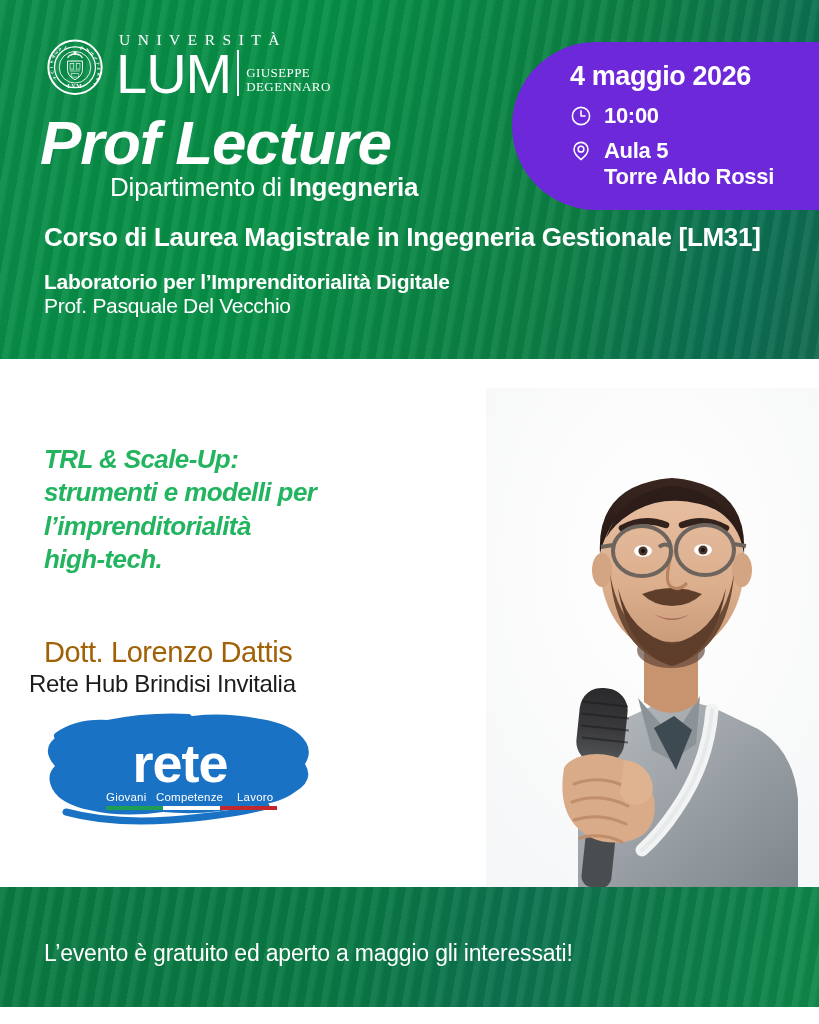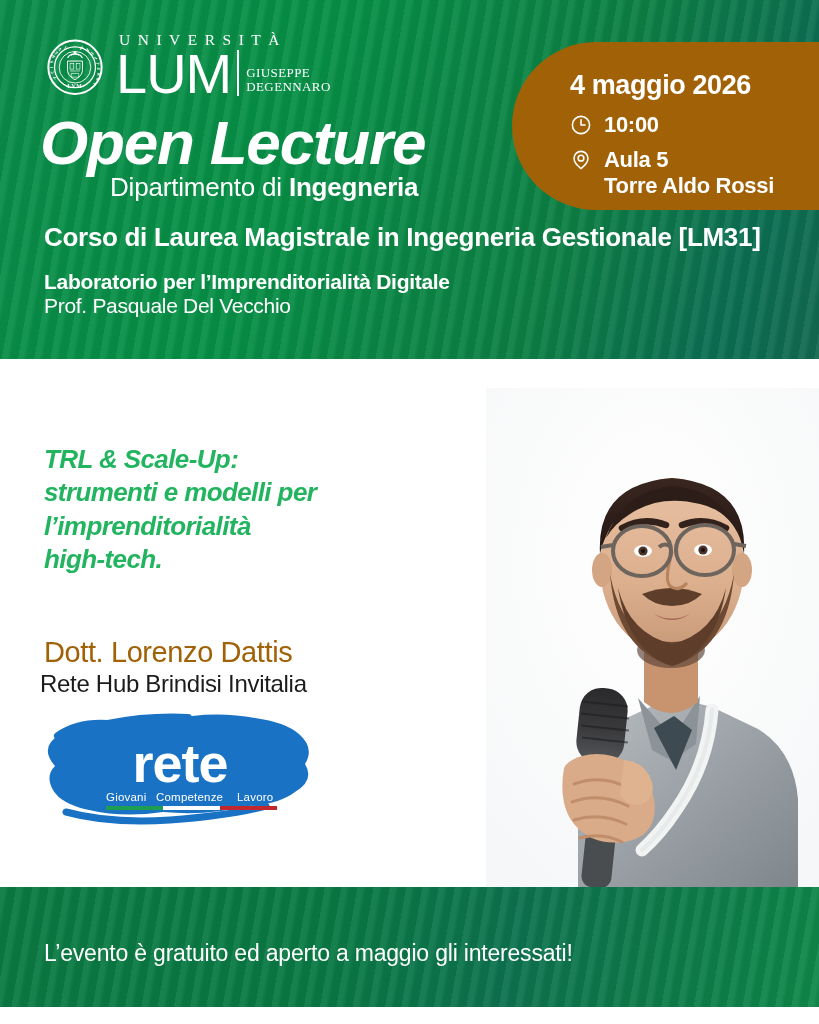--- a/index.html
+++ b/index.html
@@ -129,24 +129,24 @@
     letter-spacing: -0.2px;
   }
   .dipartimento b { font-weight: 700; }
 
   
   .date-panel {
     position: absolute;
     right: 0; top: 42px;
     width: 307px;
     height: 168px;
-    background: #a16207;
+    background: #6d28d9;
     border-radius: 100px 0 0 100px;
     box-sizing: border-box;
-    padding: 30px 0 0 58px;
+    padding: 21px 0 0 58px;
   }
   .date-text {
     color: #ffffff;
     font-size: 27px;
     font-weight: 700;
     letter-spacing: -0.4px;
     line-height: 1;
     margin-bottom: 13px;
   }
   .info-row {
@@ -220,21 +220,21 @@
   .speaker-name {
     position: absolute;
     left: 44px; top: 636px;
     color: #a16207;
     font-size: 29px;
     font-weight: 400;
     letter-spacing: -0.4px;
   }
   .speaker-org {
     position: absolute;
-    left: 40px; top: 670px;
+    left: 29px; top: 670px;
     color: #1b1b1b;
     font-size: 24px;
     font-weight: 400;
     letter-spacing: -0.3px;
   }
 
   
   .rete-logo {
     position: absolute;
     left: 44px; top: 706px;
@@ -326,21 +326,21 @@
       <div class="uni-word">UNIVERSITÀ</div>
       <div class="lum-row">
         <div class="lum-word">LUM</div>
         <div class="lum-divider"></div>
         <div class="gd-word">GIUSEPPE
 DEGENNARO</div>
       </div>
     </div>
   </div>
 
-  <div class="open-lecture">Open Lecture</div>
+  <div class="open-lecture">Prof Lecture</div>
   <div class="dipartimento"><span>Dipartimento di </span><b>Ingegneria</b></div>
 
   <div class="date-panel">
     <div class="date-text">4 maggio 2026</div>
 
     <div class="info-row">
       <svg class="info-icon" viewBox="0 0 24 24">
         <circle cx="12" cy="12" r="9.4" fill="none" stroke="#ffffff" stroke-width="1.7"></circle>
         <path d="M12 6.4 V12 H16.4" fill="none" stroke="#ffffff" stroke-width="1.7" stroke-linecap="round" stroke-linejoin="round"></path>
       </svg>

